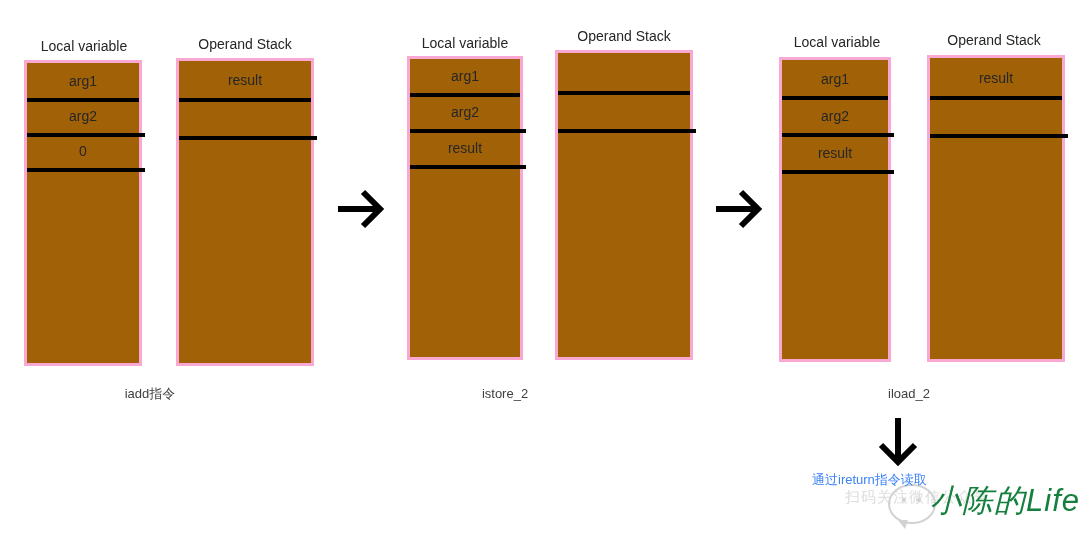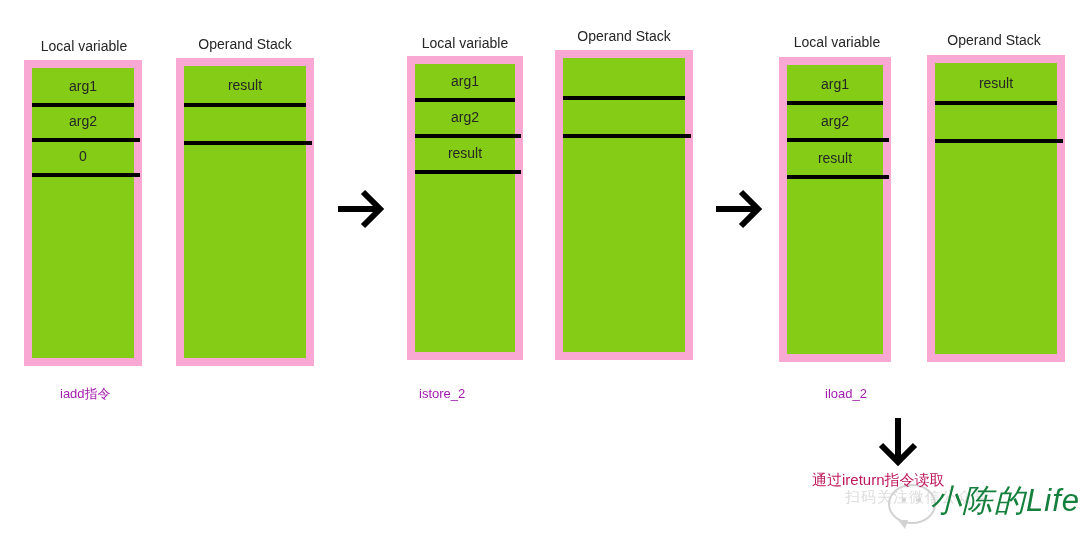--- a/index.html
+++ b/index.html
@@ -32,22 +32,22 @@
     line-height: 16px;
     color: #262626;
     white-space: nowrap;
     text-align: center;
   }
 
   
   .frame {
     position: absolute;
     box-sizing: border-box;
-    border: 8px solid #f9a8d4;
-    background: #84cc16;
+    border: 3px solid #f9a8d4;
+    background: #a16207;
     padding-left: 17px;
   }
 
   
   .divider {
     position: absolute;
     height: 4px;
     background: #000000;
     left: 0;
   }
@@ -71,39 +71,39 @@
     line-height: 16px;
     color: #262626;
     white-space: nowrap;
   }
 
   
   .caption {
     position: absolute;
     font-size: 13px;
     line-height: 16px;
-    color: #a21caf;
-    white-space: nowrap;
-    text-align: left;
+    color: #404040;
+    white-space: nowrap;
+    text-align: center;
   }
 
   
   .arrow-right, .arrow-down {
     position: absolute;
     color: #000000;
     line-height: 1;
   }
   .arrow-right svg, .arrow-down svg { display: block; }
 
   
   .note {
     position: absolute;
-    font-size: 15px;
+    font-size: 13px;
     line-height: 22px;
-    color: #be185d;
+    color: #3b82f6;
     white-space: nowrap;
   }
   .note div { white-space: nowrap; }
 
   
   .watermark {
     position: absolute;
     color: #15803d;
     font-size: 31px;
     line-height: 1;

